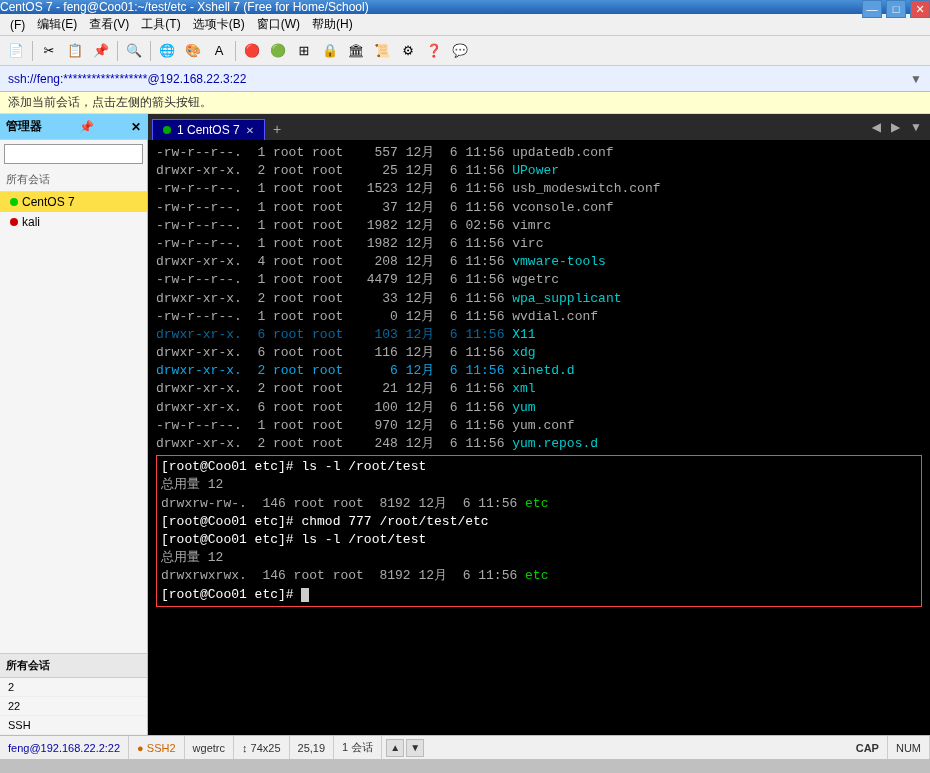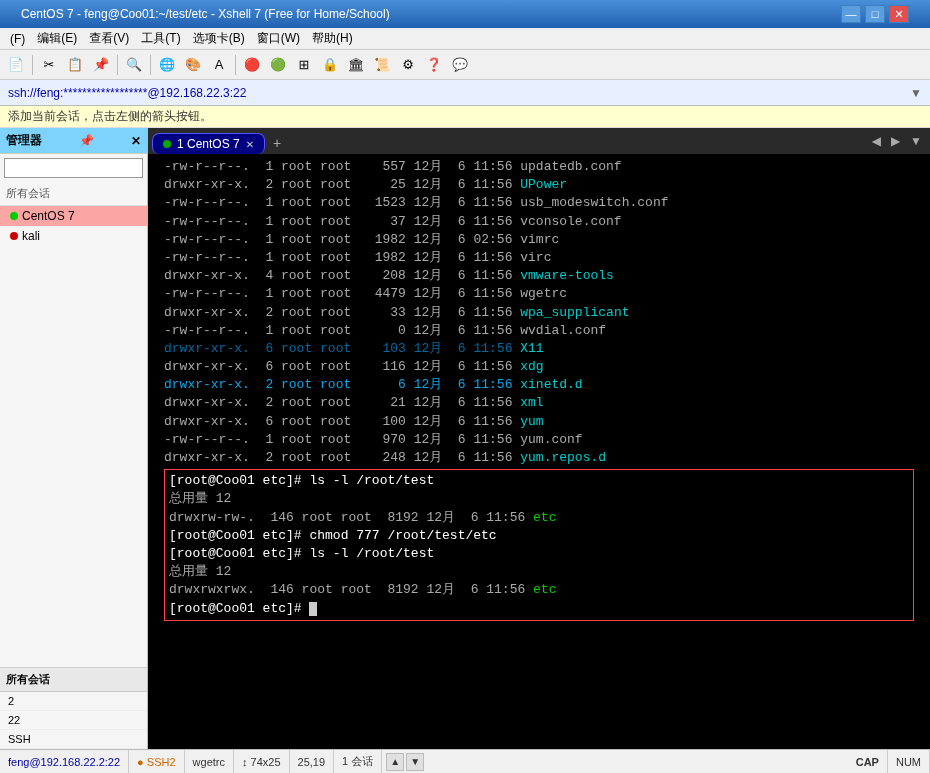--- a/index.html
+++ b/index.html
@@ -2,25 +2,24 @@
 <html><head>
   <meta charset="utf-8">
   <style>
     * { margin: 0; padding: 0; box-sizing: border-box; }
     body { width: 930px; height: 773px; overflow: hidden; font-family: 'MS Shell Dlg 2', SimSun, sans-serif; background: #c0c0c0; font-size: 12px; }
 
     
     .title-bar {
       background: linear-gradient(to bottom, #4a90d9, #2060b0);
       color: white;
-      height: 28px;
-      display: flex;
-      align-items: center;
+      height: 14px;
+      display: flex;
       justify-content: space-between;
-      padding: 0 21px;
+      padding: 0 0;
       font-size: 12px;
     }
     .title-bar-text { flex: 1; }
     .title-bar-controls { display: flex; gap: 4px; }
     .title-btn {
       width: 20px; height: 18px;
       background: #5a9ee0;
       border: 1px solid #4080c0;
       color: white;
       font-size: 11px;
@@ -135,21 +134,21 @@
       border-bottom: 1px solid #ddd;
     }
     .sidebar-item {
       padding: 3px 10px;
       cursor: pointer;
       font-size: 12px;
       display: flex;
       align-items: center;
       gap: 4px;
     }
-    .sidebar-item.active { background: #fca5a5; }
+    .sidebar-item.active { background: #fde047; }
     .sidebar-item .dot {
       width: 8px; height: 8px;
       border-radius: 50%;
       display: inline-block;
     }
     .dot-green { background: #00cc00; }
     .dot-red { background: #cc0000; }
 
     
     .sessions-panel {
@@ -191,21 +190,20 @@
       padding: 3px 10px;
       font-size: 12px;
       cursor: pointer;
       display: flex;
       align-items: center;
       gap: 6px;
       border-top: 1px solid #5555ff;
       border-left: 1px solid #5555ff;
       border-right: 1px solid #5555ff;
       min-width: 100px;
-      border-radius: 7px;
     }
     .tab .tab-dot {
       width: 8px; height: 8px;
       border-radius: 50%;
       background: #00aa00;
     }
     .tab-close {
       font-size: 10px;
       color: #ccc;
       cursor: pointer;
@@ -230,21 +228,21 @@
       padding: 2px 4px;
     }
 
     
     .terminal {
       flex: 1;
       background: #000;
       color: #ccc;
       font-family: 'Courier New', Consolas, monospace;
       font-size: 13px;
-      padding: 4px 16px;
+      padding: 4px 8px;
       overflow: hidden;
       line-height: 1.4;
     }
     .term-line { white-space: pre; }
     .term-cursor {
       display: inline-block;
       width: 8px;
       height: 14px;
       background: #cccccc;
       vertical-align: text-bottom;

